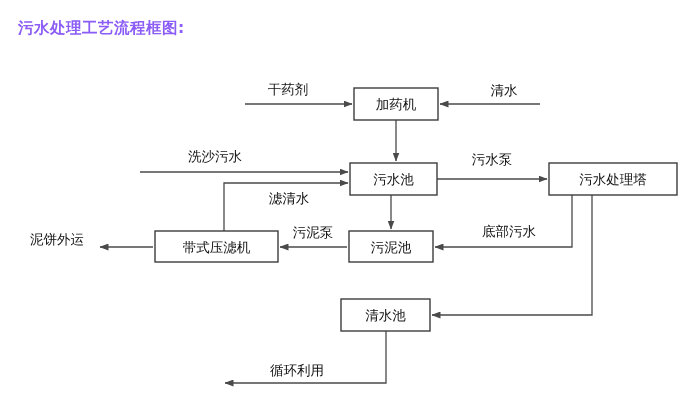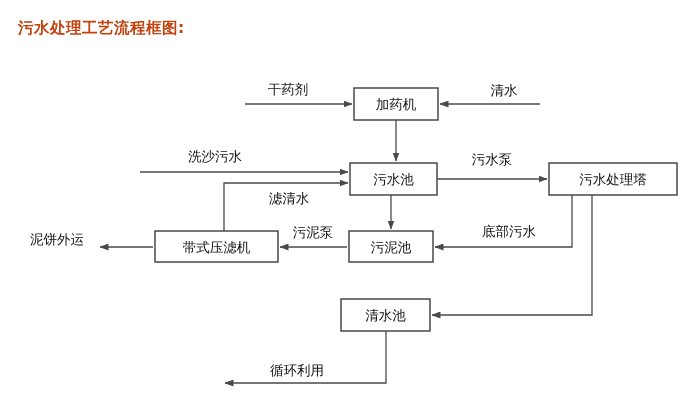--- a/index.html
+++ b/index.html
@@ -20,21 +20,21 @@
     top: 0;
     width: 700px;
     height: 420px;
   }
   .page-title {
     position: absolute;
     left: 18px;
     top: 18px;
     font-size: 15.5px;
     font-weight: bold;
-    color: #c2410c;
+    color: #8b5cf6;
     letter-spacing: 0.5px;
     white-space: nowrap;
   }
   svg.flow {
     position: absolute;
     left: 0;
     top: 0;
     width: 700px;
     height: 420px;
   }

